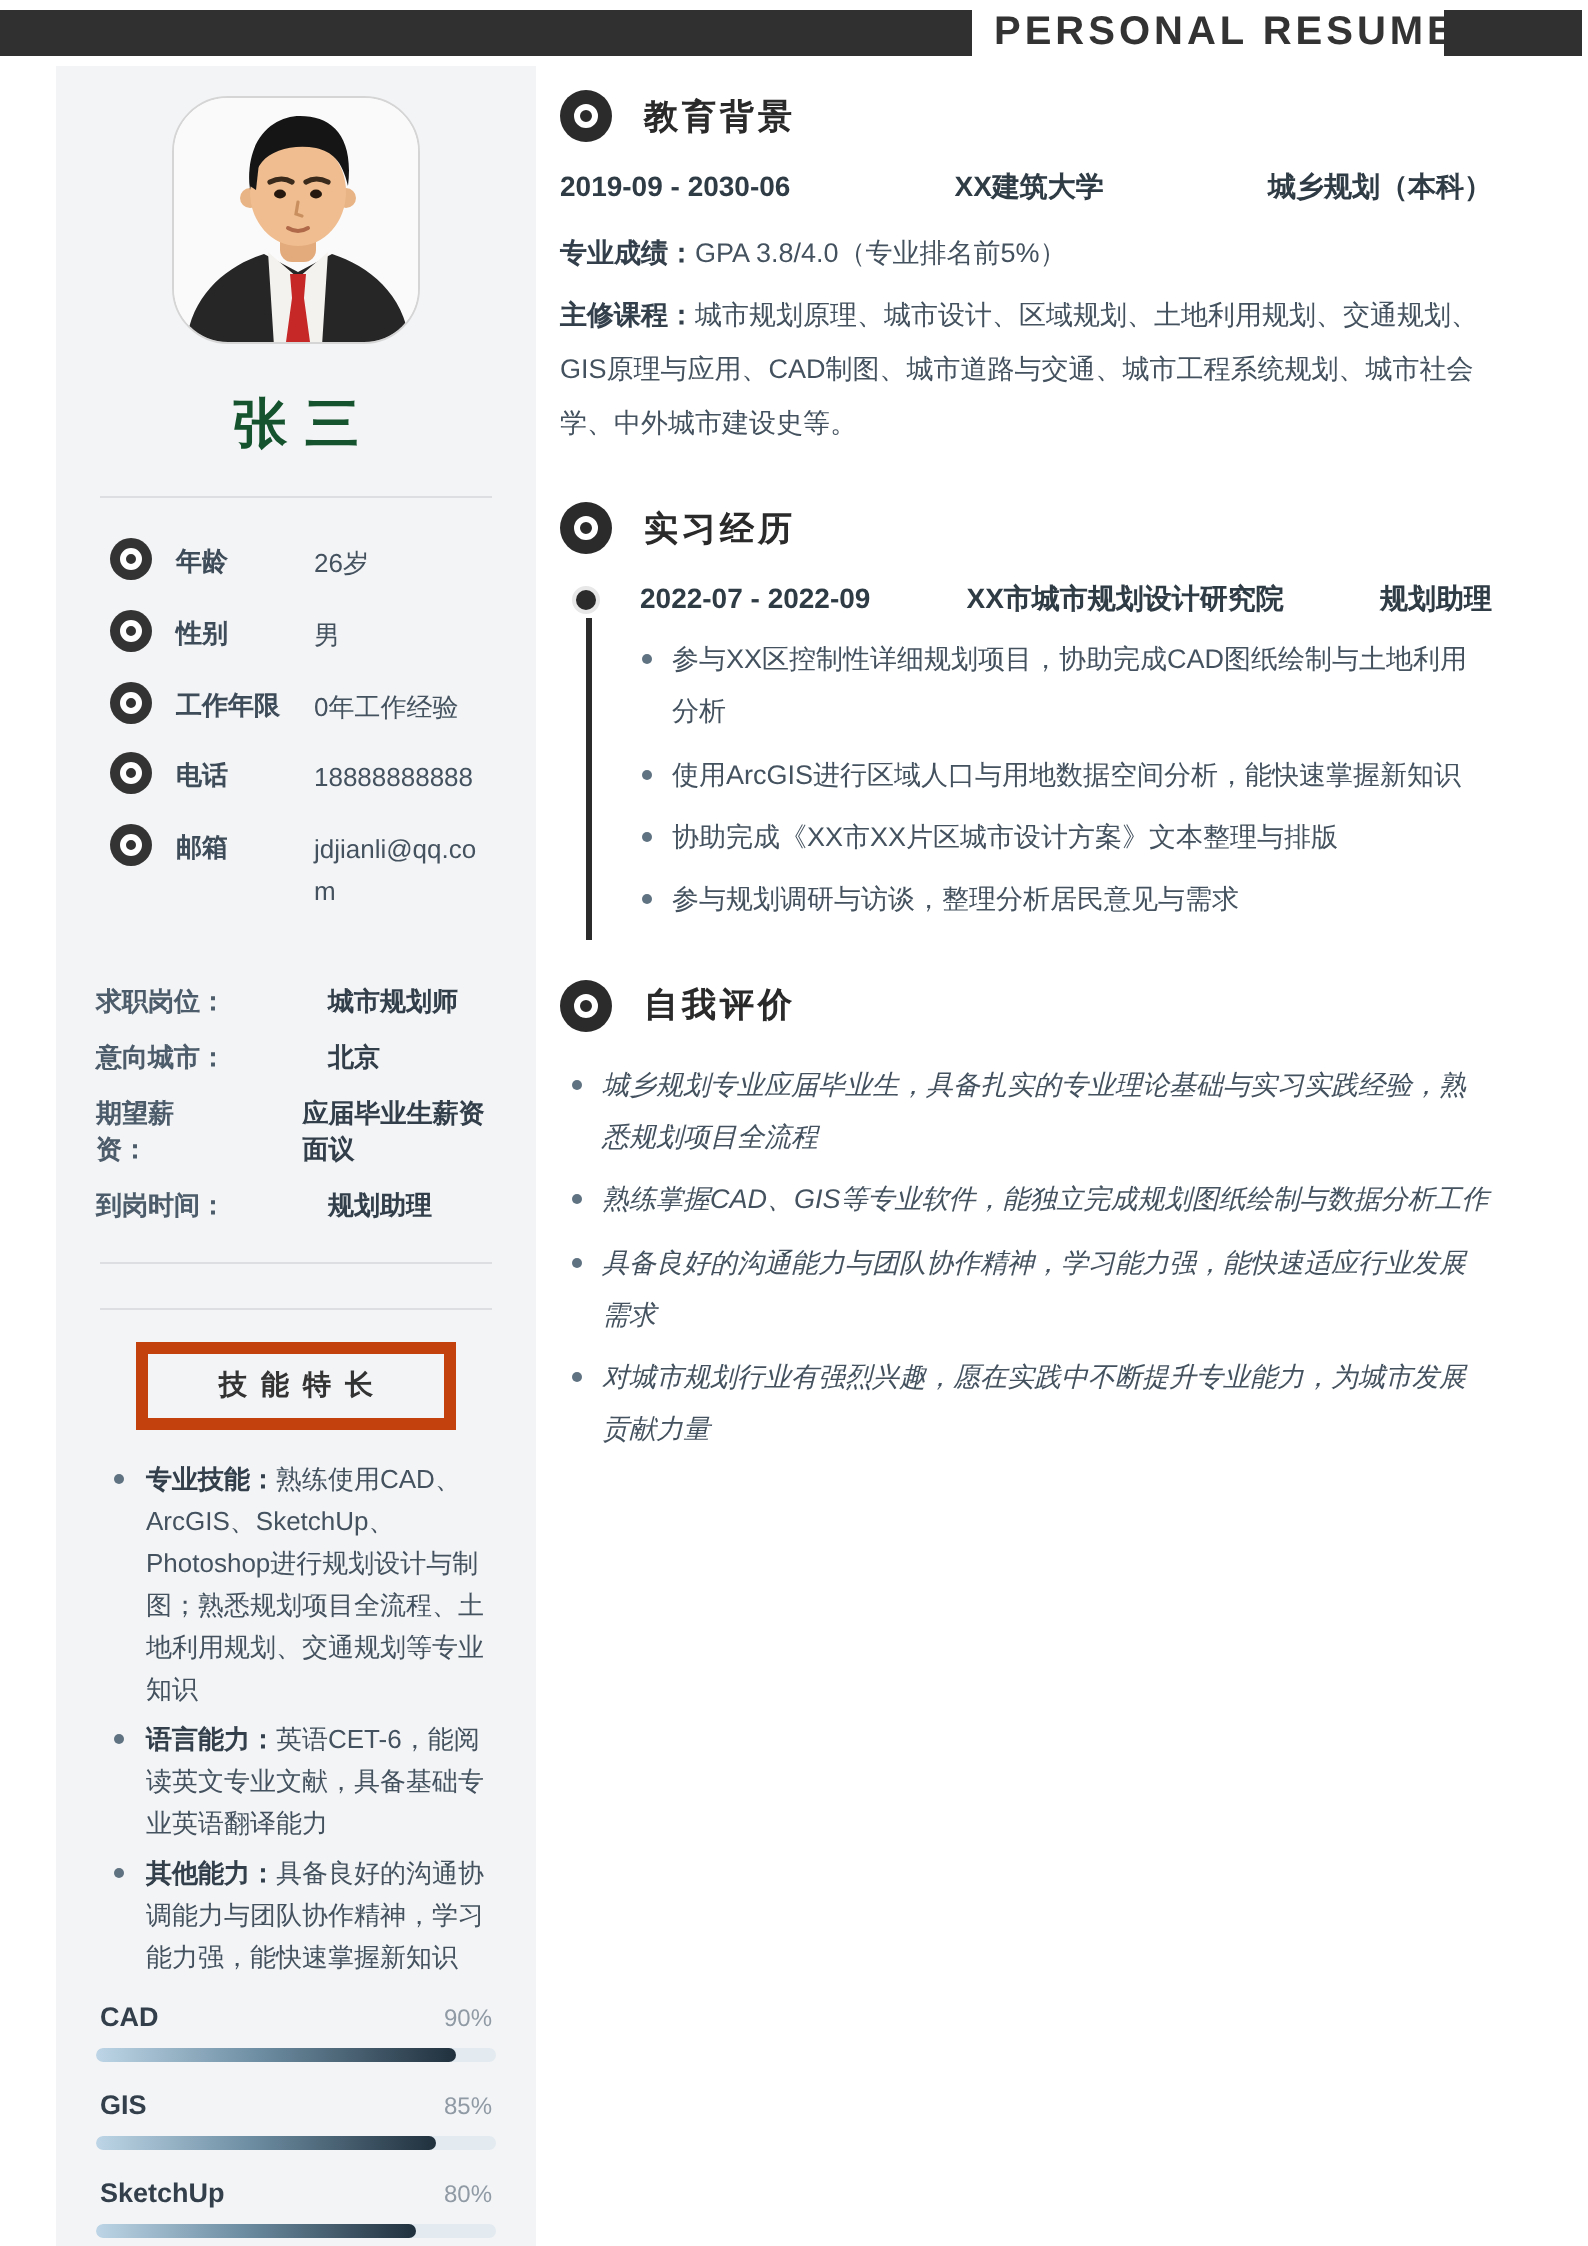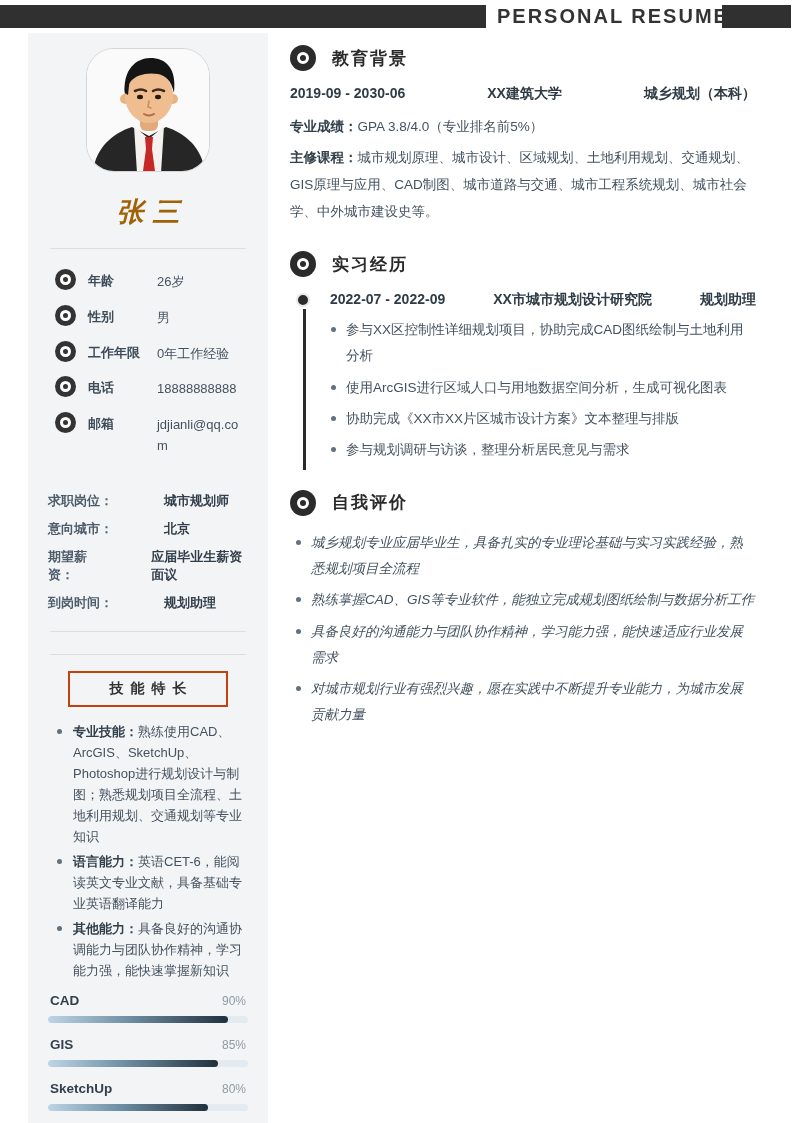--- a/index.html
+++ b/index.html
@@ -13,62 +13,62 @@
   .bar-right { position:absolute; right:3px; top:5px; width:69px; height:23px; background:#303030; }
   .page-title { position:absolute; left:497px; top:5px; font-size:20px; font-weight:bold;
                 letter-spacing:2px; color:#333; }
 
   
   .sidebar { position:absolute; left:28px; top:33px; width:240px; height:1090px;
              background:#f3f4f6; padding:15px 20px; overflow:hidden; }
   .avatar-card { width:124px; height:124px; margin:0 auto; background:#fbfbfb;
                  border:1px solid #d5d5d5; border-radius:28px; overflow:hidden; }
   .avatar-card svg { display:block; }
-  .name { text-align:center; font-size:27px; font-weight:bold; color:#a16207;
-          letter-spacing:9px; text-indent:9px; margin-top:22px;font-style:italic; }
+  .name { text-align:center; font-size:27px; font-weight:bold; color:#14532d;
+          letter-spacing:9px; text-indent:9px; margin-top:22px; }
   .divider { border-top:1px solid #dcdee1; margin:18px 2px 0 2px; }
 
   .info-list { margin-top:14px; }
   .info-row { display:flex; align-items:flex-start; padding:6px 0 6px 7px; min-height:34px; }
   .dot-icon { flex:0 0 21px; width:21px; height:21px; border-radius:50%; background:#333;
               position:relative; margin-top:0px; }
   .dot-icon::after { content:''; position:absolute; inset:5px; border:3px solid #fff; border-radius:50%; }
   .info-label { width:72px; margin-left:12px; font-size:13px; font-weight:bold; color:#3e4c59; padding-top:3px; }
   .info-value { width:95px; font-size:13px; color:#44525f; padding-top:3px; line-height:1.6;
                 word-break:break-all; }
 
   .intent-list { margin-top:24px; }
   .intent-row { display:flex; padding:5px 0;gap:40px; }
   .intent-label { width:74px; font-size:13px; font-weight:bold; color:#4d5c6a; }
   .intent-value { font-size:13px; font-weight:bold; color:#323f4a; margin-left:2px; }
 
   .divider2 { border-top:1px solid #dcdee1; margin:14px 2px 0 2px; }
 
-  .skill-box { width:160px; margin:16px auto 0 auto; border:2px solid #c2410c; padding:7px 0;
+  .skill-box { width:160px; margin:16px auto 0 auto; border:6px solid #c2410c; padding:7px 0;
                text-align:center; font-size:14px; font-weight:bold; color:#333;
                letter-spacing:7px; text-indent:7px; }
 
   .note-list { margin-top:14px; list-style:none; }
   .note-list li { position:relative; padding-left:25px; font-size:13px; line-height:1.62;
                   color:#44525f; margin-bottom:4px; }
   .note-list li::before { content:''; position:absolute; left:9px; top:8px; width:5px; height:5px;
                           border-radius:50%; background:#5f7281; }
   .note-label { font-weight:bold; color:#33404c; }
 
   .bars { margin-top:12px; }
   .bar-group { margin-bottom:14px; }
   .bar-head { display:flex; justify-content:space-between; align-items:baseline; padding:0 2px; }
   .bar-name { font-size:13.5px; font-weight:bold; color:#33404c; }
   .bar-pct { font-size:12px; color:#8f9aa5; }
   .bar-track { margin-top:8px; height:7px; border-radius:4px; background:#e3eaf0; overflow:hidden; }
   .bar-fill { height:7px; border-radius:4px;
               background:linear-gradient(90deg,#bdd5e6 0%,#6e8ea3 45%,#20303d 100%); }
 
   
-  .main { position:absolute; left:290px; top:45px; width:466px; }
+  .main { position:absolute; left:280px; top:45px; width:466px; }
   .section { margin-bottom:26px; }
   .sec-head { display:flex; align-items:center; margin-bottom:14px; }
   .sec-icon { width:26px; height:26px; border-radius:50%; background:#2b2b2b; position:relative; }
   .sec-icon::after { content:''; position:absolute; inset:7px; border:3px solid #fff; border-radius:50%; }
   .sec-title { margin-left:16px; font-size:17px; font-weight:bold; color:#2a2a2a; letter-spacing:2px; }
 
   .edu-row { display:flex; justify-content:space-between; font-size:14px; font-weight:bold;
              color:#2f3b45; margin:4px 0 10px 0; }
   .kv-line { font-size:13.5px; line-height:2.0; color:#44525f; margin-bottom:4px; }
   .kv-label { font-weight:bold; color:#33404c; }
@@ -264,21 +264,21 @@
       <div class="timeline">
         <span class="tl-dot"></span>
         <span class="tl-line"></span>
         <div class="exp-head">
           <span>2022-07 - 2022-09</span>
           <span>XX市城市规划设计研究院</span>
           <span>规划助理</span>
         </div>
         <ul class="bullet-list">
           <li>参与XX区控制性详细规划项目，协助完成CAD图纸绘制与土地利用分析</li>
-          <li>使用ArcGIS进行区域人口与用地数据空间分析，生成可视化图表</li>
+          <li>使用ArcGIS进行区域人口与用地数据空间分析，能快速掌握新知识</li>
           <li>协助完成《XX市XX片区城市设计方案》文本整理与排版</li>
           <li>参与规划调研与访谈，整理分析居民意见与需求</li>
         </ul>
       </div>
     </section>
 
     <section class="section">
       <div class="sec-head">
         <span class="sec-icon"></span>
         <span class="sec-title">自我评价</span>

